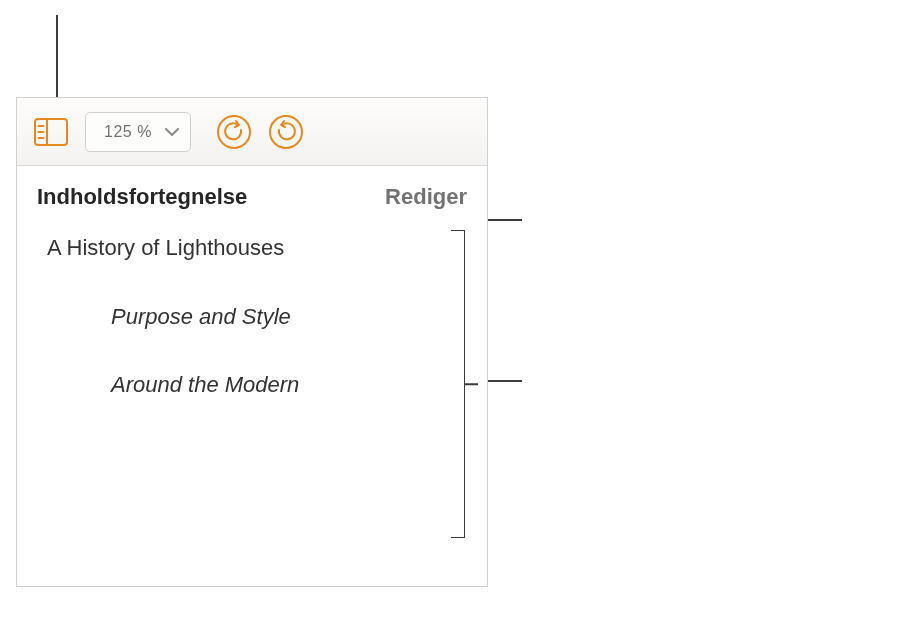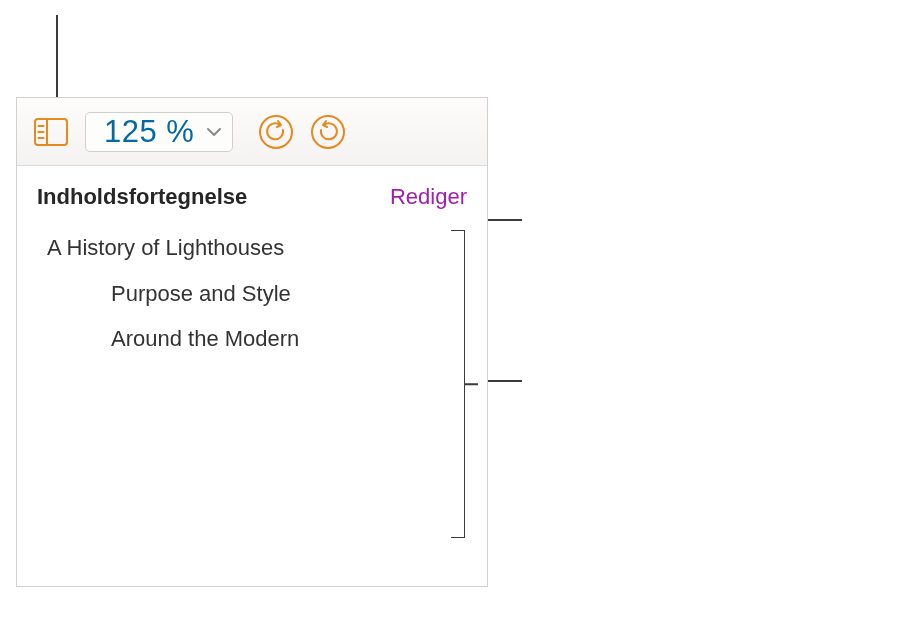--- a/index.html
+++ b/index.html
@@ -50,22 +50,22 @@
       align-items: center;
       height: 40px;
       border: 1px solid #d0cfcd;
       border-radius: 5px;
       padding: 0 10px 0 18px;
       background: #fdfdfc;
       cursor: pointer;
       gap: 12px;
     }
     .zoom-value {
-      color: #0369a1;
-      font-size: 31px;
+      color: #737373;
+      font-size: 16px;
       font-weight: 400;
       letter-spacing: 0.5px;
     }
     .zoom-chevron {
       display: flex;
       align-items: center;
     }
     .undo-redo {
       display: flex;
       gap: 14px;
@@ -95,39 +95,39 @@
       margin-bottom: 24px;
       padding: 0 2px;
     }
     .toc-title {
       font-size: 22px;
       font-weight: 700;
       color: #262626;
     }
     .toc-edit {
       font-size: 22px;
-      color: #a21caf;
-      cursor: pointer;
-      font-weight: 400;
+      color: #737373;
+      cursor: pointer;
+      font-weight: 700;
     }
     .toc-entries {
       display: flex;
       flex-direction: column;
-      gap: 17px;
+      gap: 40px;
       padding-left: 12px;
     }
     .toc-item {
       font-size: 22px;
       color: #333333;
       cursor: pointer;
       line-height: 1.3;
     }
     .level-1 { padding-left: 0; }
     .level-2 { padding-left: 32px; }
-    .level-3 { padding-left: 64px; }
+    .level-3 { padding-left: 64px; font-style: italic; }
     .bracket {
       position: absolute;
       right: 22px;
       top: 64px;
       width: 14px;
       height: 308px;
       border-right: 1.5px solid #3b3b3b;
       border-top: 1.5px solid #3b3b3b;
       border-bottom: 1.5px solid #3b3b3b;
     }

